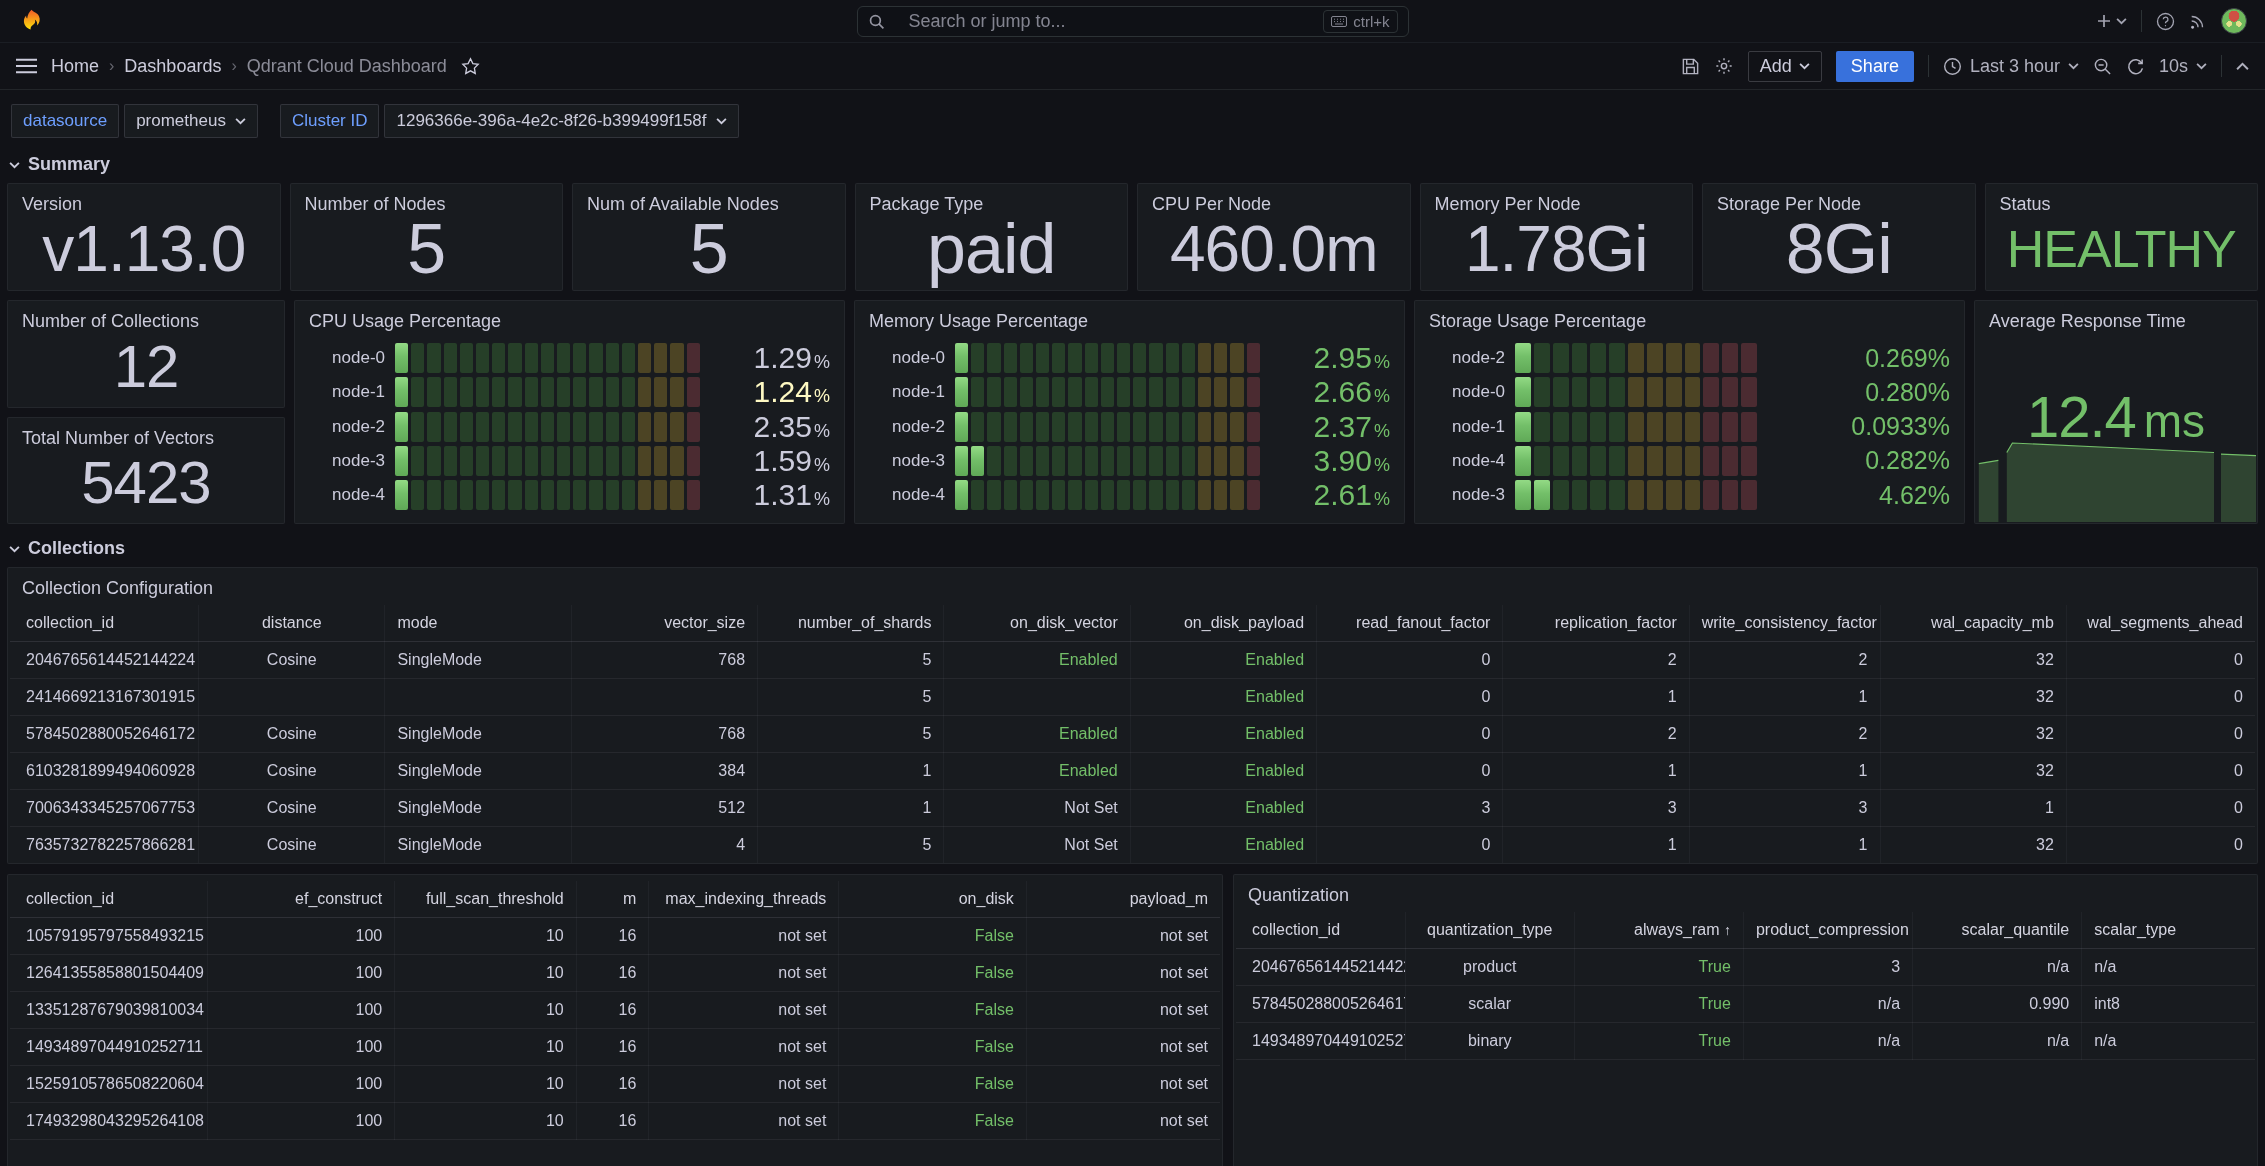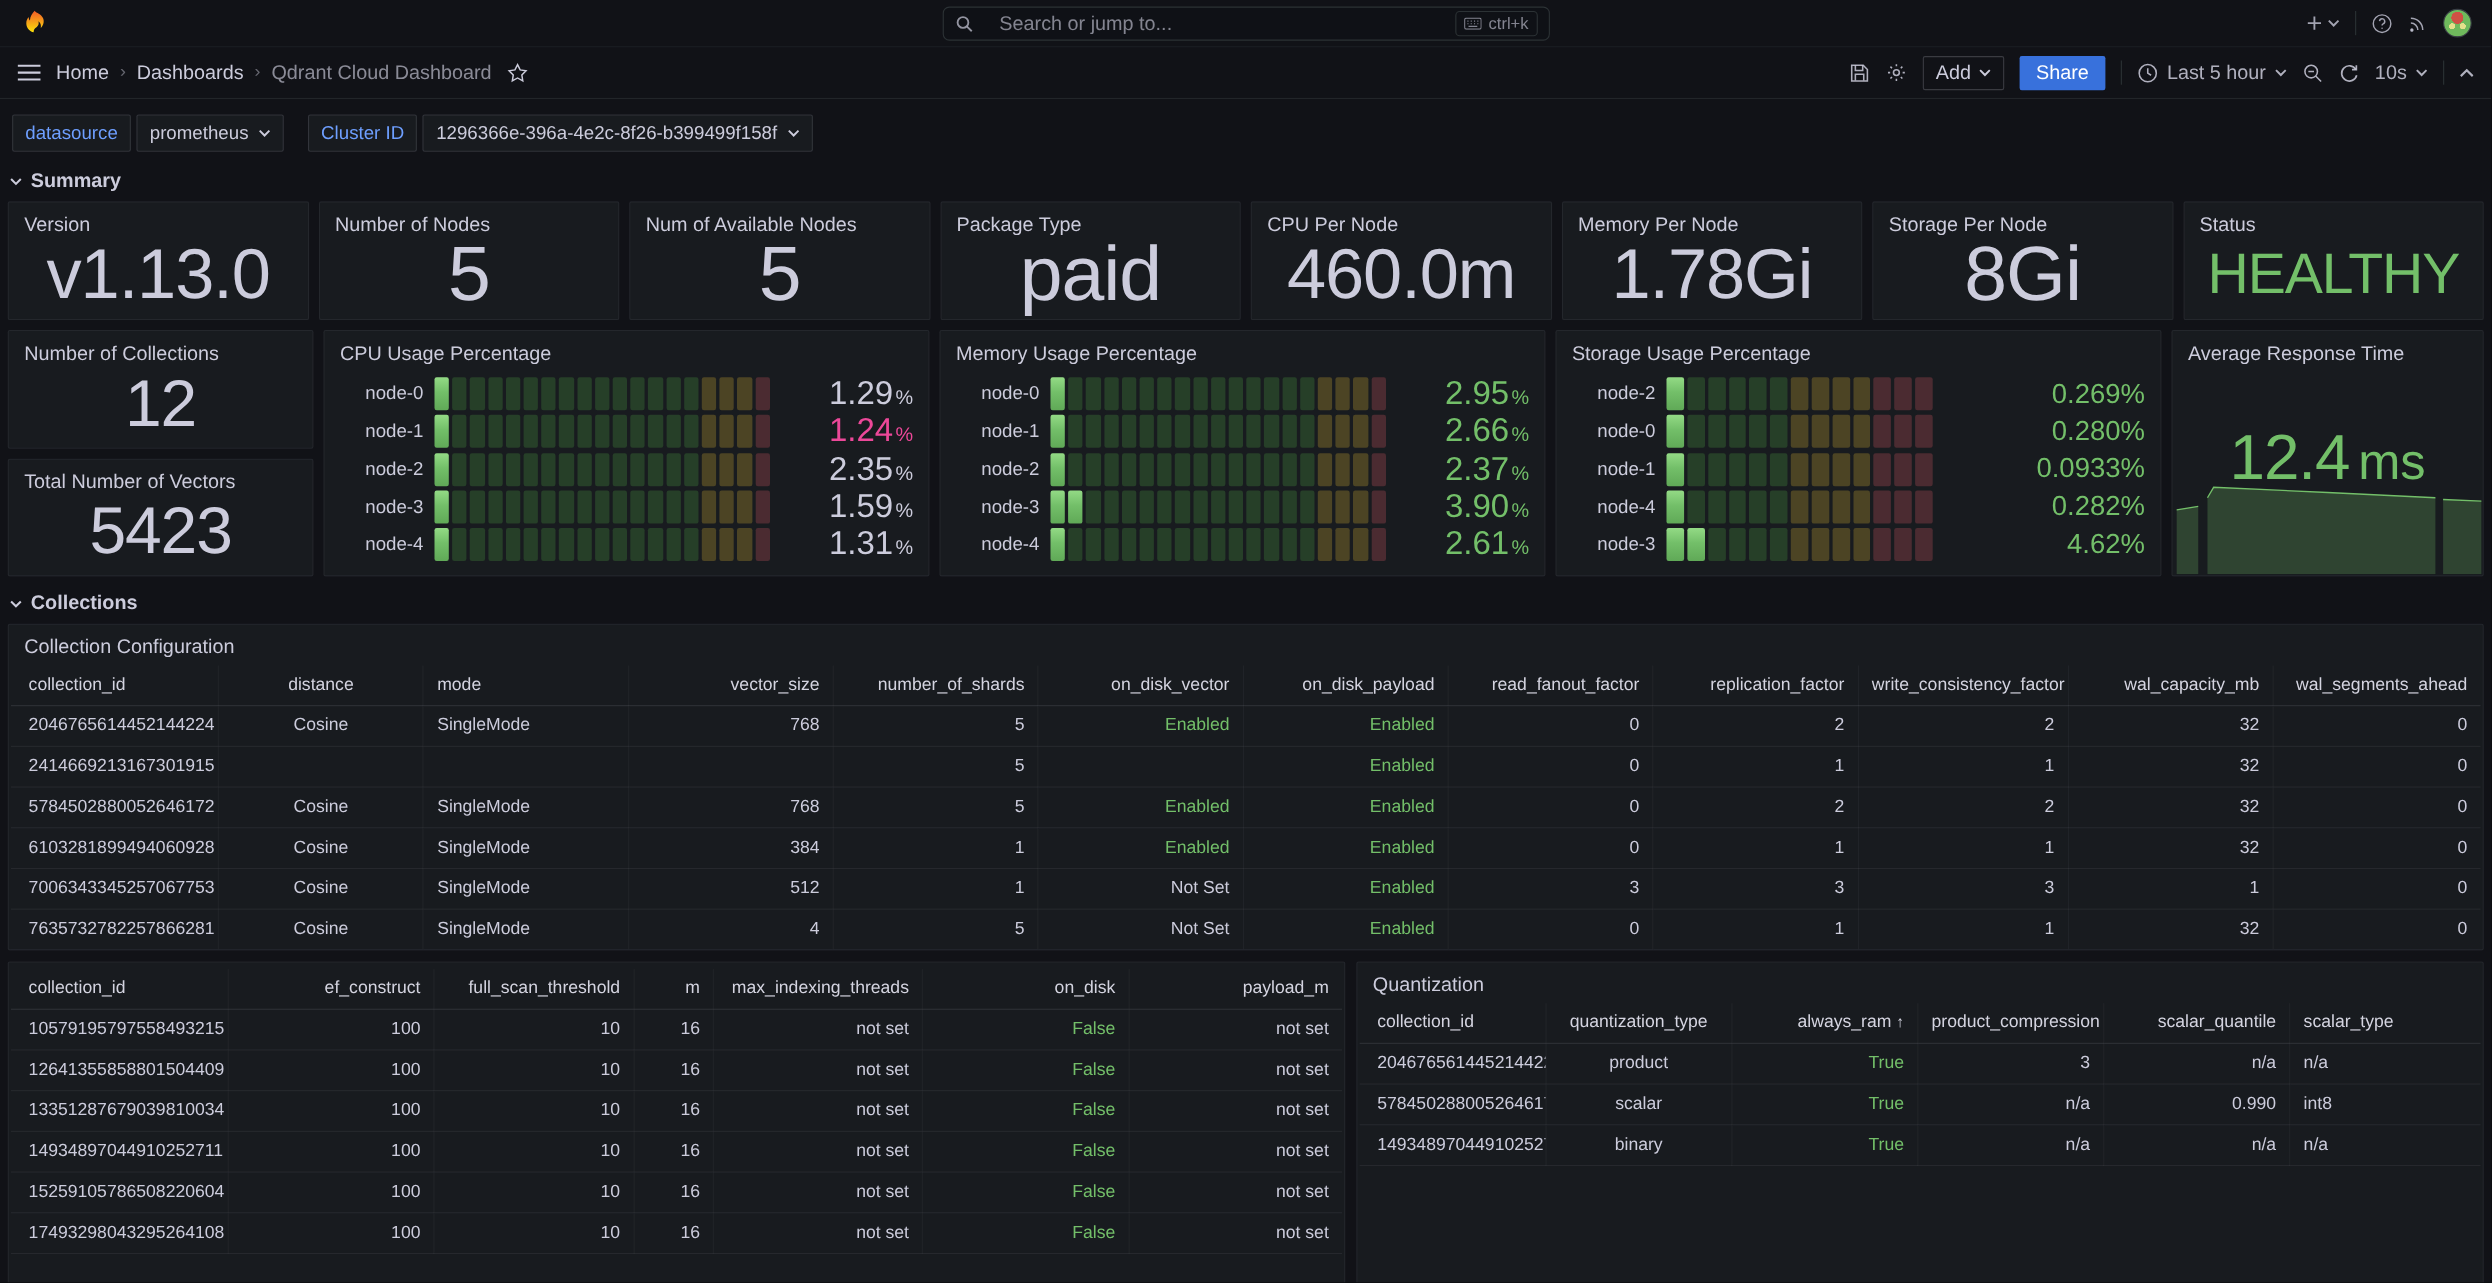--- a/index.html
+++ b/index.html
@@ -186,21 +186,21 @@
             <path d="M1 1.5 5 5.5 9 1.5"></path>
           </svg>
       </span>
       <span class="btn-primary">Share</span>
       <div class="vdiv"></div>
       <span class="tool-group">
         <svg class="ic" width="19" height="19" viewBox="0 0 20 20" fill="none" stroke="rgba(204,204,220,.85)" stroke-width="1.5">
             <circle cx="10" cy="10" r="8.2"></circle>
             <path d="M10 5.2V10l3.2 2"></path>
           </svg>
-        <span>Last 5 hour</span>
+        <span>Last 3 hour</span>
         <svg class="ic" width="11" height="8" viewBox="0 0 10 7" fill="none" stroke="rgba(204,204,220,.85)" stroke-width="1.6">
             <path d="M1 1.5 5 5.5 9 1.5"></path>
           </svg>
       </span>
       <span class="icon-btn">
         <svg class="ic" width="19" height="19" viewBox="0 0 20 20" fill="none" stroke="rgba(204,204,220,.85)" stroke-width="1.5">
             <circle cx="8.5" cy="8.5" r="6"></circle>
             <path d="M13 13l5 5M5.8 8.5h5.4"></path>
           </svg>
       </span>
@@ -349,21 +349,21 @@
                 <div class="cell cg"></div>
                 <div class="cell cg"></div>
                 <div class="cell cg"></div>
                 <div class="cell cg"></div>
                 <div class="cell cg"></div>
                 <div class="cell ca"></div>
                 <div class="cell ca"></div>
                 <div class="cell ca"></div>
                 <div class="cell cr"></div>
               </div>
-      <div class="gval" style="color:#ec4899">
+      <div class="gval" style="color:#fef9c3">
         <span class="num">1.24</span>
                 <span class="unit">%</span>
       </div>
     </div>
             <div class="grow">
       <div class="glabel">node-2</div>
       <div class="gbar">
                 <div class="cell lit"></div>
                 <div class="cell cg"></div>
                 <div class="cell cg"></div>

